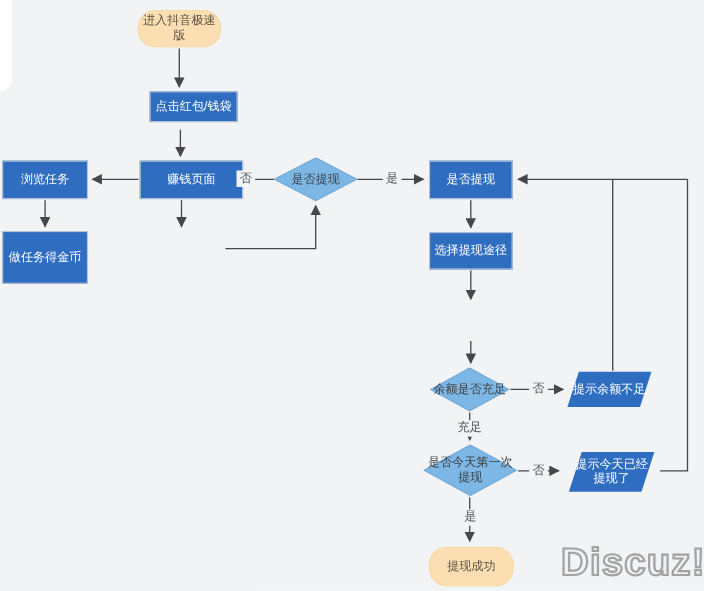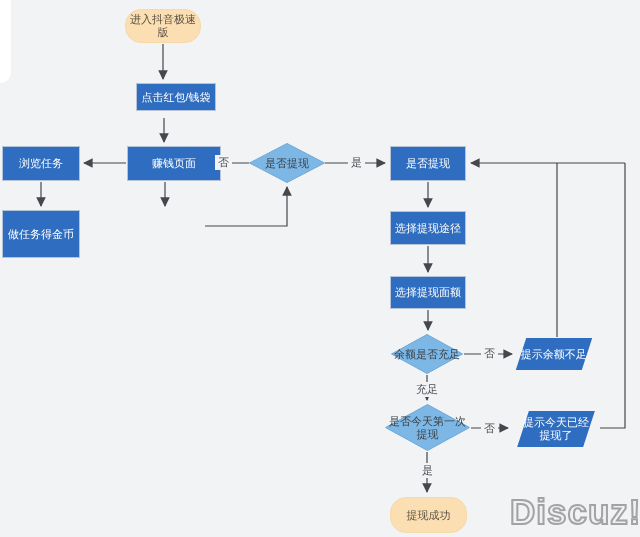--- a/index.html
+++ b/index.html
@@ -86,23 +86,20 @@
   </div>
 
   <div class="node process" style="left:390px;top:146px;width:76px;height:35px;">
     <span>是否提现</span>
   </div>
 
   <div class="node process" style="left:390px;top:211px;width:76px;height:34px;">
     <span>选择提现途径</span>
   </div>
 
-  <div class="node process" style="left:390px;top:276px;width:76px;height:33px;">
-    <span>选择提现面额</span>
-  </div>
 
   <div class="node diamond" style="left:391px;top:334px;width:72px;height:40px;">
     <svg viewBox="0 0 72 40" preserveAspectRatio="none">
       <polygon points="36,0.5 71.5,20 36,39.5 0.5,20" fill="#7db7e5" stroke="#6fa8d8" stroke-width="1"></polygon>
     </svg>
     <span class="dlabel">余额是否充足</span>
   </div>
 
   <div class="node para" style="left:521px;top:338px;width:66px;height:32px;">
     <span class="plabel">提示余额不足</span>

